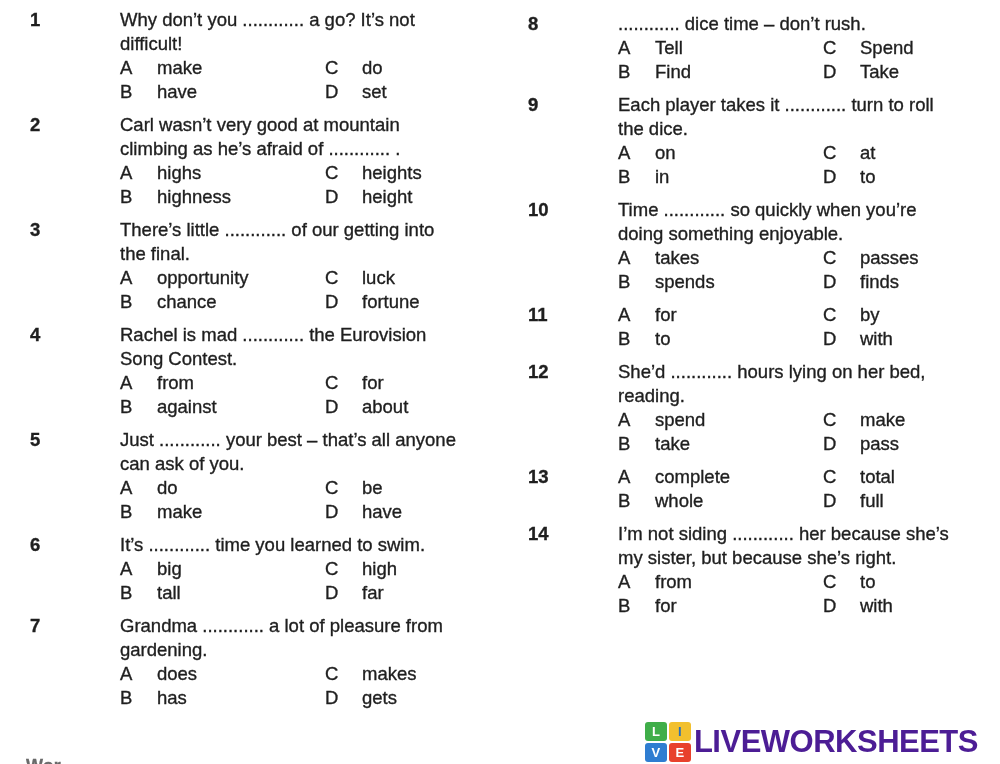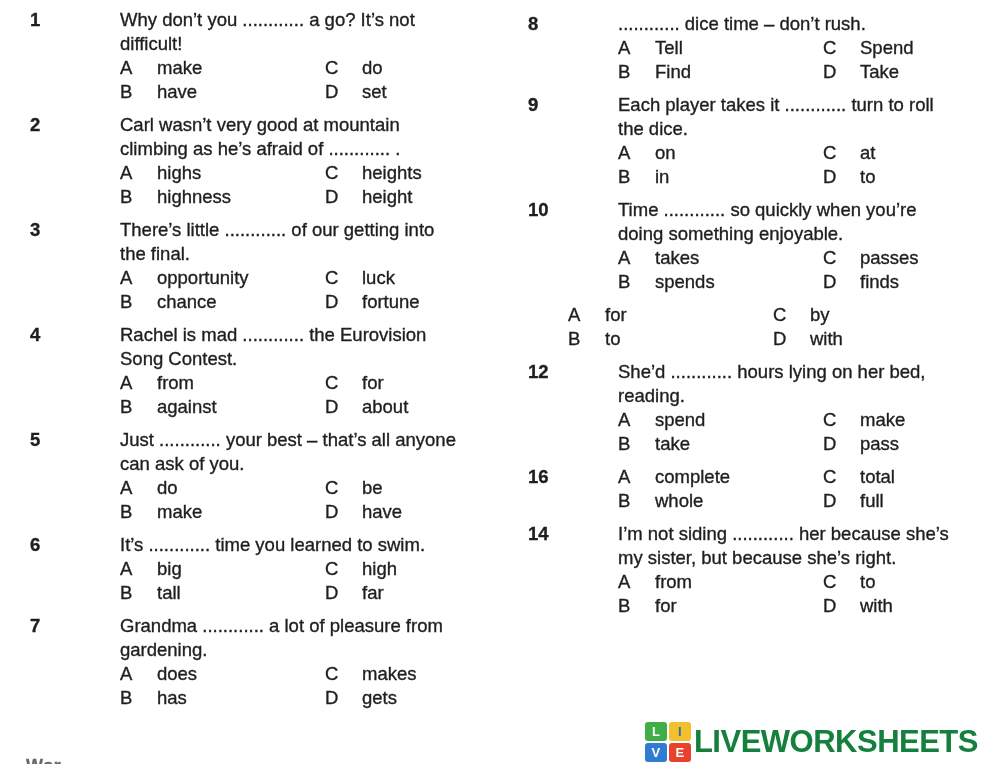--- a/index.html
+++ b/index.html
@@ -354,20 +354,21 @@
 
   <div class="opt">
     <span class="opt-letter">D</span>
     <span class="opt-word">finds</span>
   </div>
 </div>
     </div>
   </div>
 
   <div class="question">
+    <div class="qnum">11</div>
     <div class="qbody">
       <div class="options">
   <div class="opt">
     <span class="opt-letter">A</span>
     <span class="opt-word">for</span>
   </div>
 
   <div class="opt">
     <span class="opt-letter">B</span>
     <span class="opt-word">to</span>
@@ -409,21 +410,21 @@
 
   <div class="opt">
     <span class="opt-letter">D</span>
     <span class="opt-word">pass</span>
   </div>
 </div>
     </div>
   </div>
 
   <div class="question">
-    <div class="qnum">16</div>
+    <div class="qnum">13</div>
     <div class="qbody">
       <div class="options">
   <div class="opt">
     <span class="opt-letter">A</span>
     <span class="opt-word">complete</span>
   </div>
 
   <div class="opt">
     <span class="opt-letter">B</span>
     <span class="opt-word">whole</span>
@@ -475,14 +476,14 @@
 
 <div class="footer-frag">Wor</div>
 
 <div class="logo">
   <div class="logo-tiles">
     <span class="tile" style="background: rgb(63, 174, 73); color: rgb(255, 255, 255);">L</span>
     <span class="tile" style="background: rgb(242, 192, 46); color: rgb(43, 111, 183);">I</span>
     <span class="tile" style="background: rgb(47, 125, 209); color: rgb(255, 255, 255);">V</span>
     <span class="tile" style="background: rgb(232, 65, 44); color: rgb(255, 255, 255);">E</span>
   </div>
-  <span class="logo-text" style="color: #15803d;">LIVEWORKSHEETS</span>
+  <span class="logo-text" style="color: #4c1d95;">LIVEWORKSHEETS</span>
 </div>
 
 </body></html>

